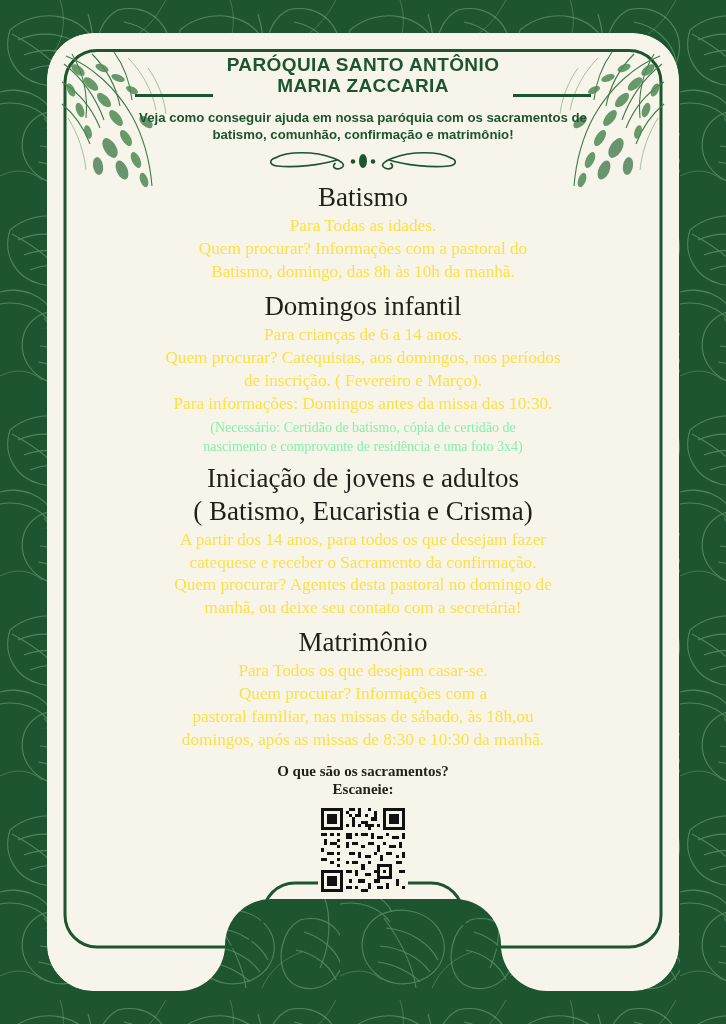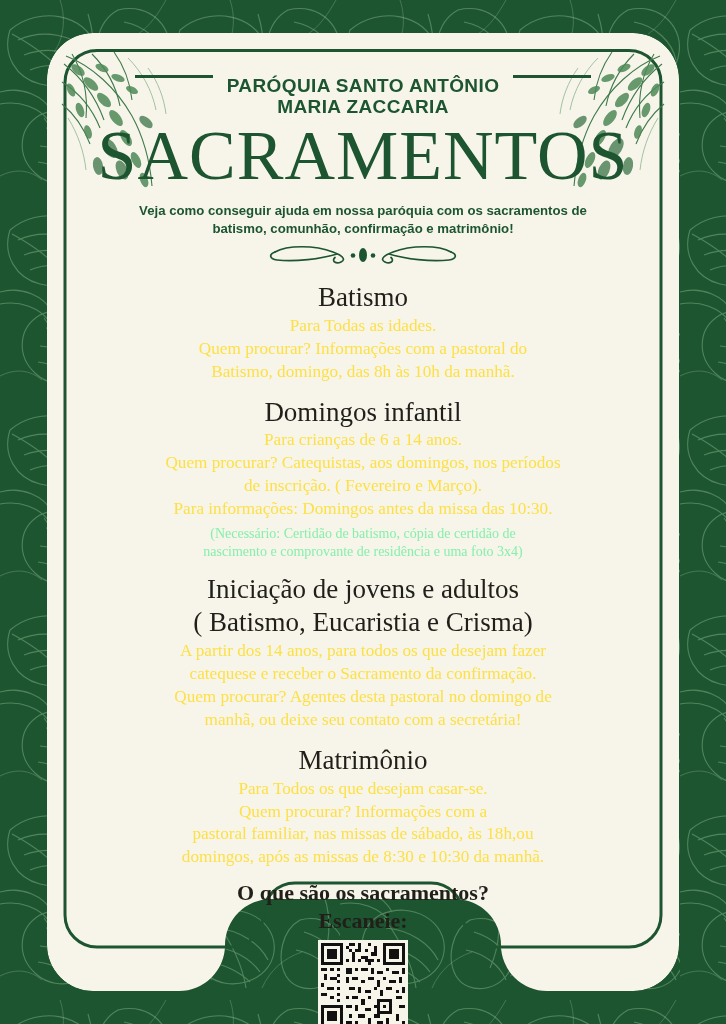--- a/index.html
+++ b/index.html
@@ -55,24 +55,24 @@
     position: absolute;
     left: 63px;
     top: 49px;
     width: 600px;
     text-align: center;
     color: #20211c;
   }
 
   .parish-line {
     display: flex;
-    align-items: flex-start;
+    align-items: flex-end;
     justify-content: center;
     gap: 14px;
-    margin-top: 26px;
+    margin-top: 5px;
   }
   .rule {
     width: 78px;
     height: 3px;
     background: #1d5530;
     flex: none;
   }
   .parish-name {
     font-family: "Liberation Sans", sans-serif;
     font-weight: 700;
@@ -99,21 +99,21 @@
     line-height: 1.32;
     color: #1d5530;
     margin: 12px auto 0;
     width: 500px;
     white-space: pre-line;
     text-align: center;
   }
 
   .divider { margin: 6px auto 2px; display: block; }
 
-  .section { margin-top: 12px; }
+  .section { margin-top: 6px; }
 
   .section-title {
     font-family: "Liberation Serif", serif;
     font-size: 27px;
     line-height: 1.22;
     color: #201f1a;
     white-space: pre-line;
   }
 
   .section-body {
@@ -130,21 +130,21 @@
     font-size: 14px;
     line-height: 1.3;
     color: #86efac;
     white-space: pre-line;
     margin-top: 4px;
   }
 
   .cta {
     font-family: "Liberation Serif", serif;
     font-weight: 700;
-    font-size: 22px;
+    font-size: 15px;
     line-height: 1.25;
     color: #201f1a;
     white-space: pre-line;
     margin-top: 10px;
   }
 
   .qr-wrap { margin-top: 6px; display: flex; justify-content: center; }
 
   
   .footer {
@@ -304,21 +304,20 @@
 
   <div class="content">
 
     <div class="parish-line">
       <span class="rule"></span>
       <span class="parish-name">PARÓQUIA SANTO ANTÔNIO
 MARIA ZACCARIA</span>
       <span class="rule"></span>
     </div>
 
-    <div class="main-title">SACRAMENTOS</div>
 
     <div class="subtitle">Veja como conseguir ajuda em nossa paróquia com os sacramentos de
 batismo, comunhão, confirmação e matrimônio!</div>
 
     <svg class="divider" width="196" height="26" viewBox="0 0 196 26" aria-hidden="true">
       <g stroke="#1d5530" stroke-width="1.7" fill="none" stroke-linecap="round">
         <path d="M10 9 C22 2, 50 2, 68 9 C76 12, 82 16, 76 19 C71 21.5, 66 18, 70 14.5"></path>
         <path d="M10 9 C4 11, 4 16, 12 17 C30 19, 56 16, 72 11"></path>
         <path d="M186 9 C174 2, 146 2, 128 9 C120 12, 114 16, 120 19 C125 21.5, 130 18, 126 14.5"></path>
         <path d="M186 9 C192 11, 192 16, 184 17 C166 19, 140 16, 124 11"></path>

